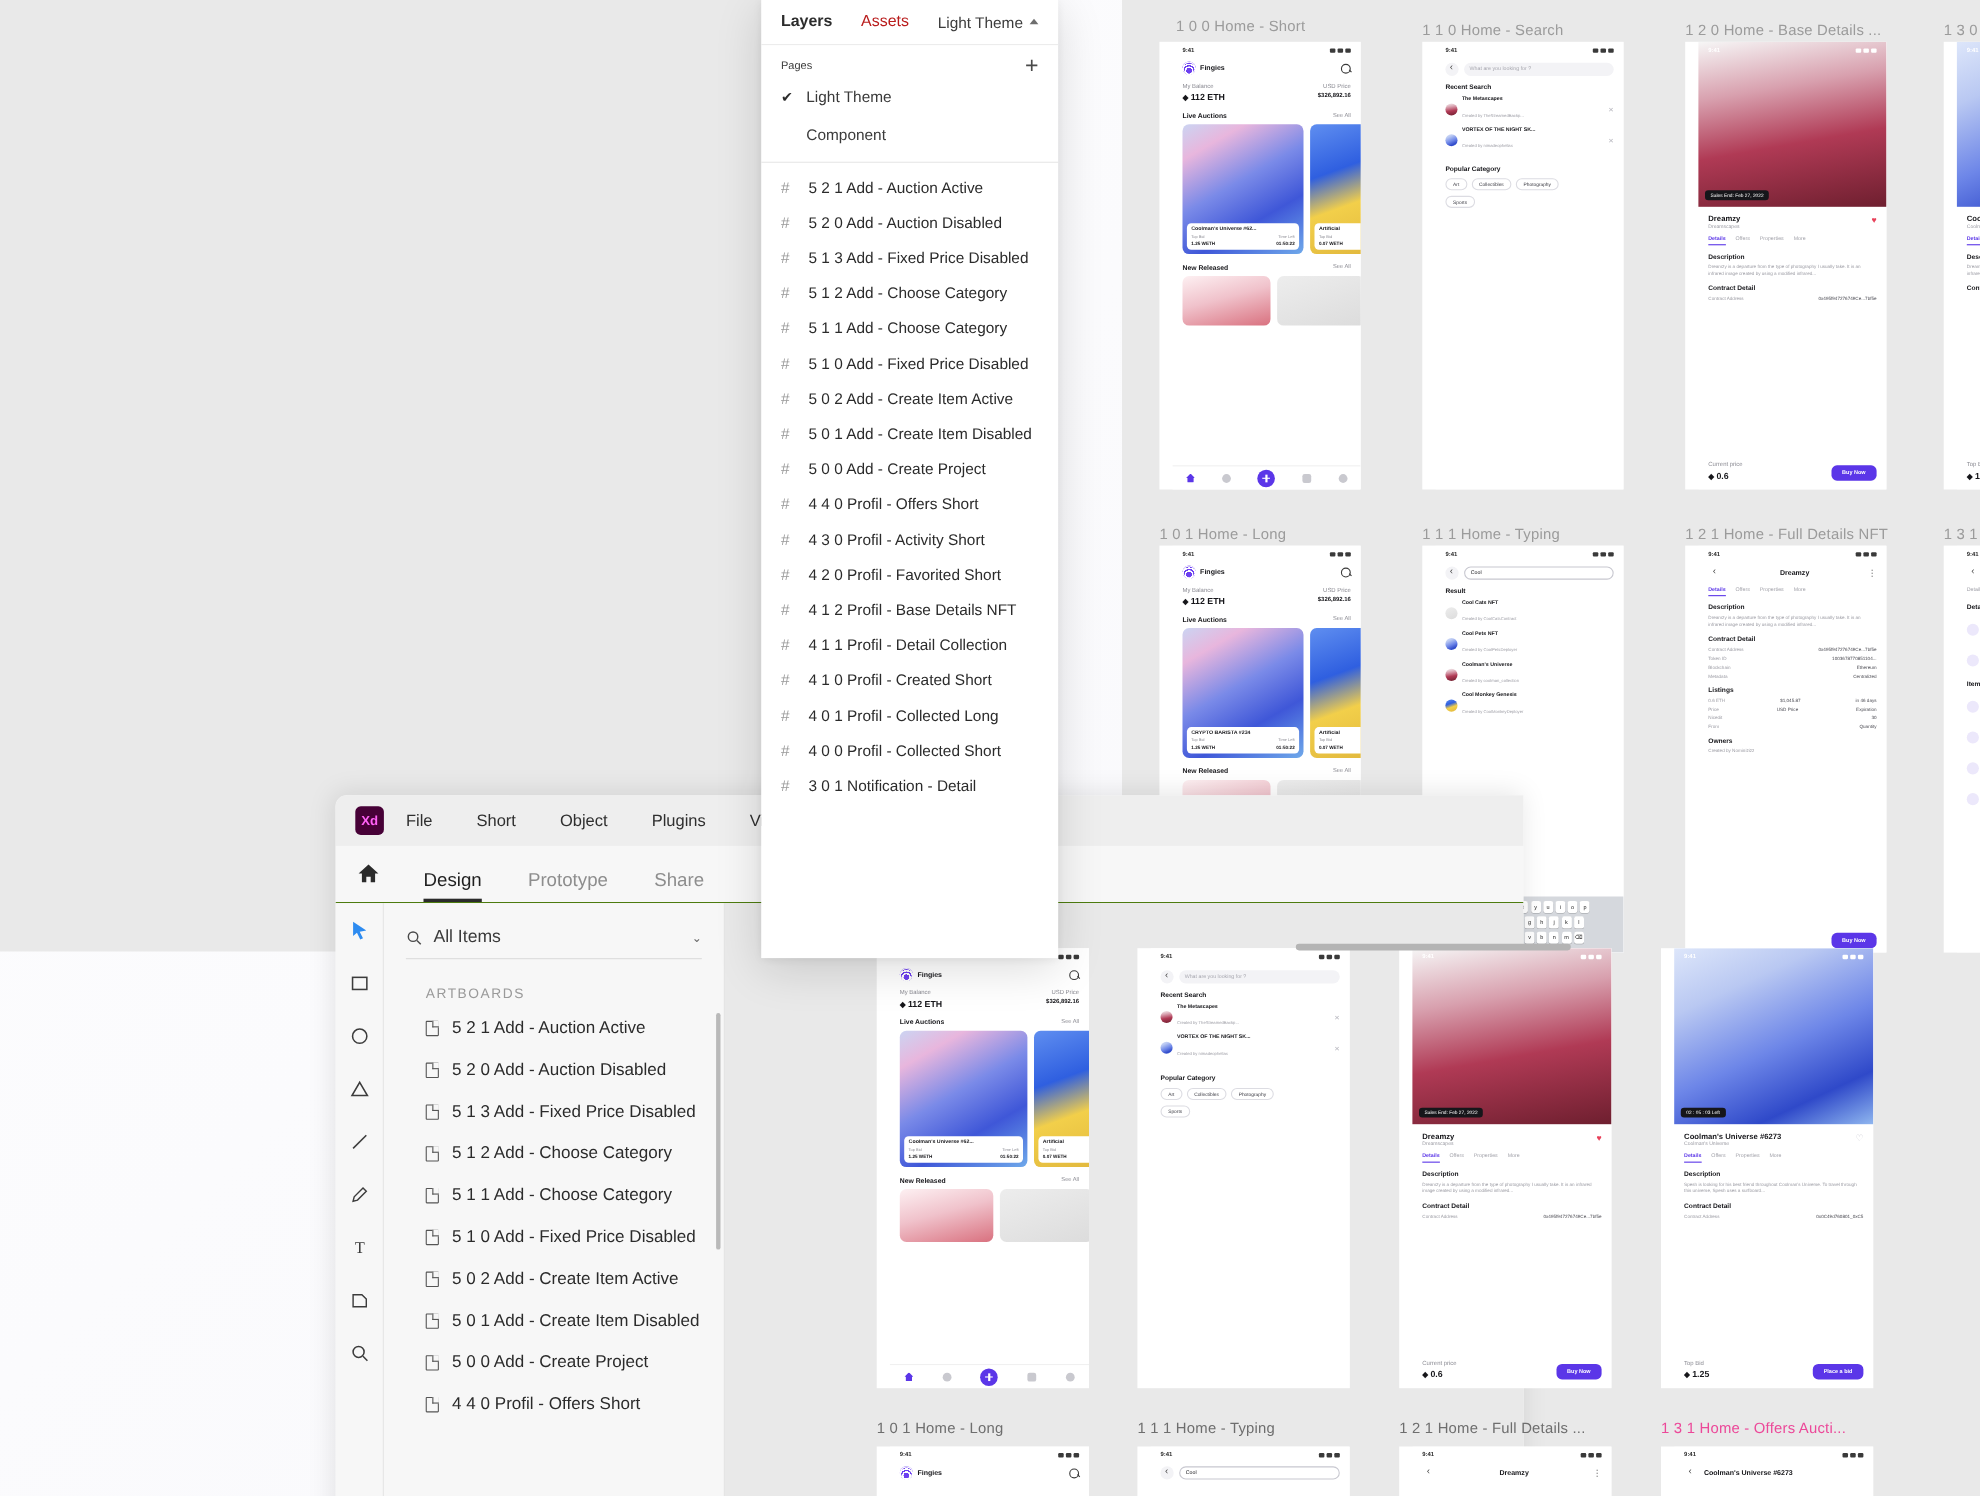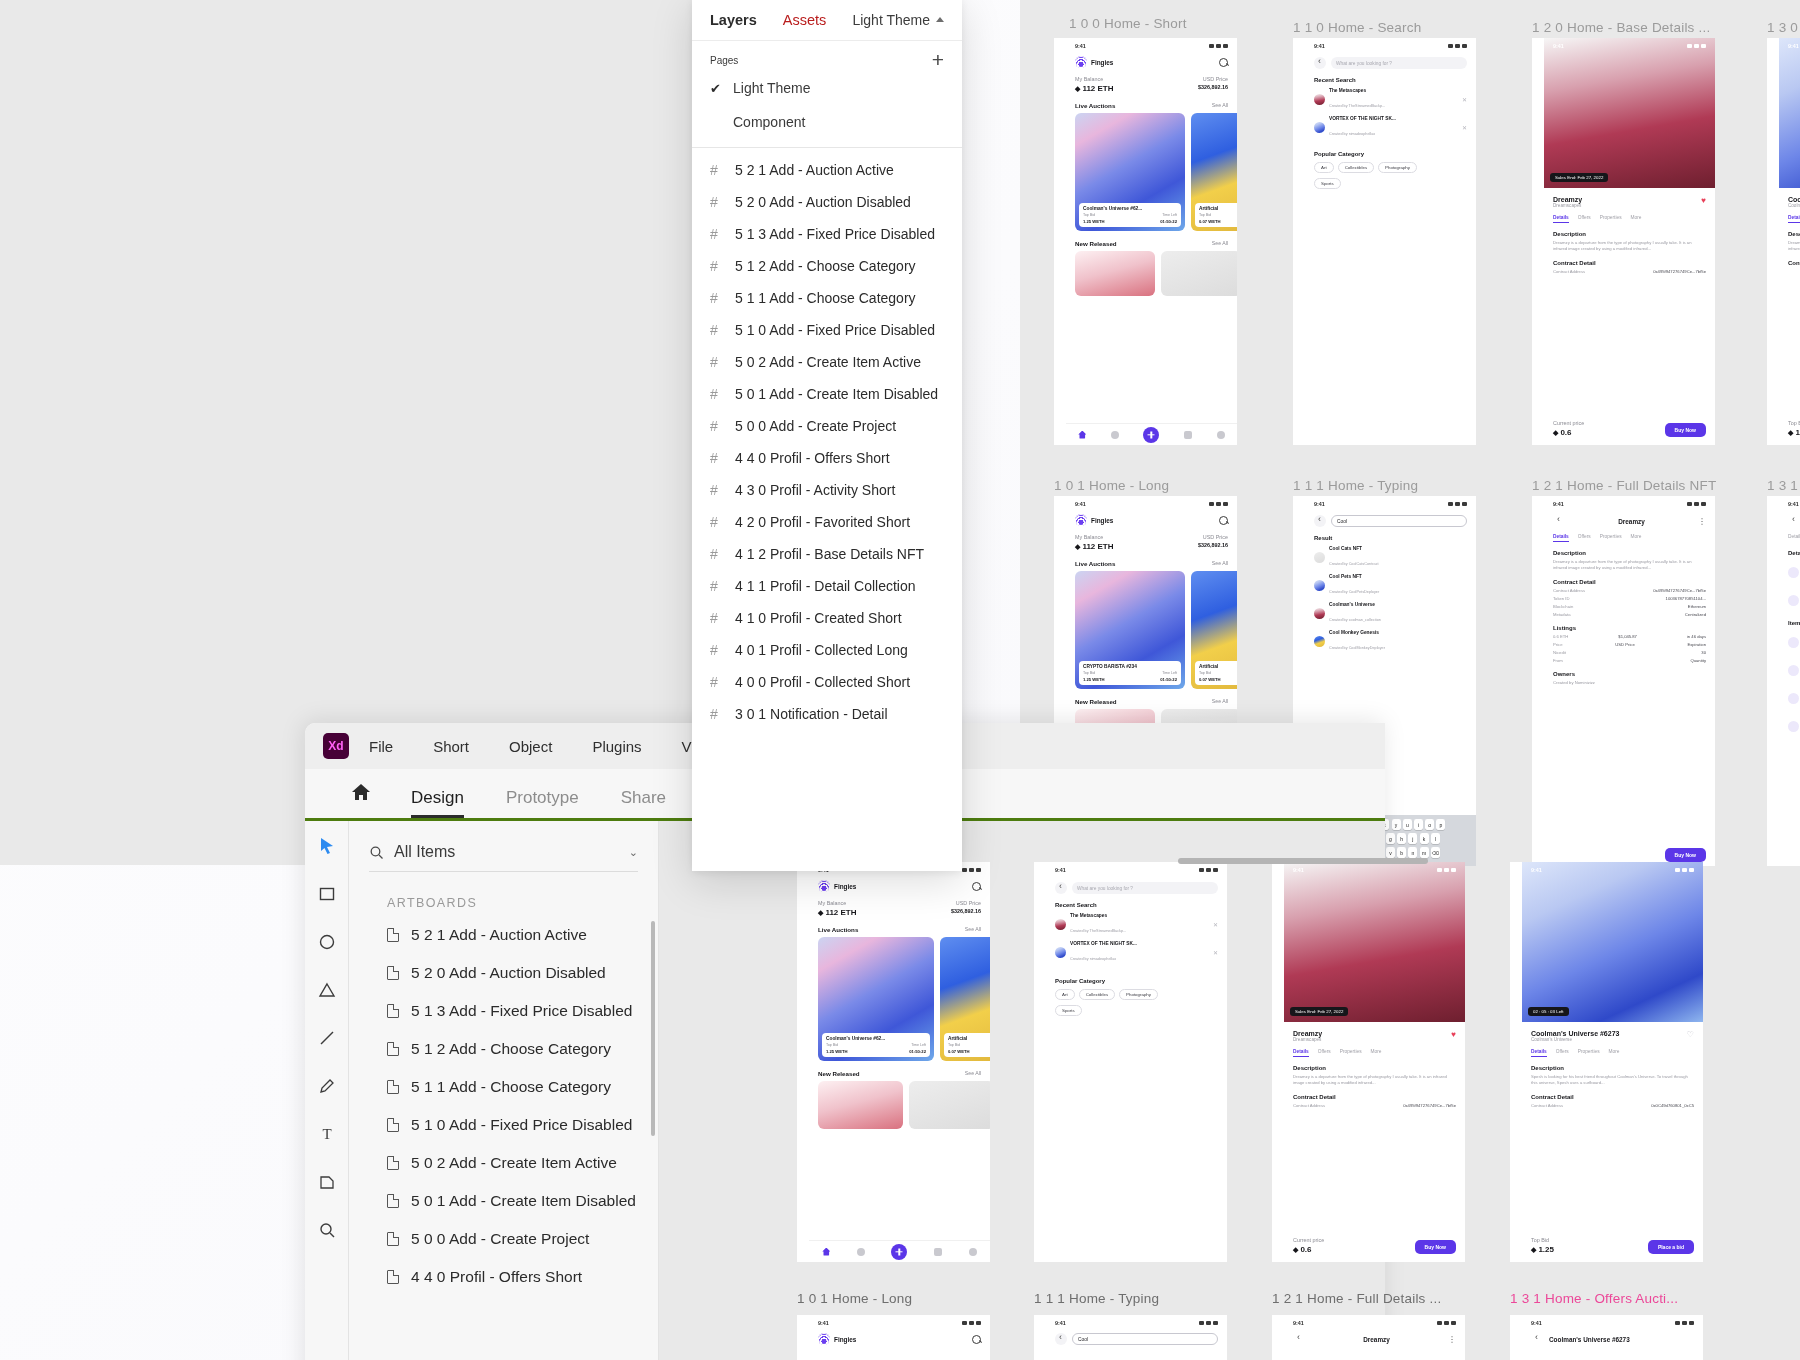--- a/index.html
+++ b/index.html
@@ -156,22 +156,22 @@
     border-top-left-radius:10px;
     box-shadow: -2px -2px 24px rgba(0,0,0,.10);
     z-index:20; overflow:hidden;
   }
   #xd-menubar { height:46px; background:#eeeeee; display:flex; align-items:center; gap:0; padding-left:18px;
      border-top-left-radius:10px;}
   .xd-logo { width:26px;height:26px;border-radius:5px; background:#470137;
      display:flex;align-items:center;justify-content:center; color:#ff61f6; font-size:12px; font-weight:bold;
      font-family:"Liberation Sans",sans-serif;}
   .menu-item { font-size:15px; color:#2f2f2f; padding:0 20px; }
-  #xd-tabbar { height:52px; background:#f7f7f7; display:flex; align-items:flex-end; padding-left:34px;
-     border-bottom:3px solid #4d7c0f;}
+  #xd-tabbar { height:52px; background:#f7f7f7; display:flex; align-items:flex-end; padding-left:8px;
+     border-bottom:1px solid #4d7c0f;}
   #xd-tabbar .homeicon { width:44px; height:52px; display:flex;align-items:center;justify-content:center;}
   .xd-tab { font-size:17px; color:#8d8d8d; padding:0 14px 10px 14px; margin-left:14px; position:relative;}
   .xd-tab.active { color:#1f1f1f; }
   .xd-tab.active:after { content:""; position:absolute; left:14px; right:14px; bottom:0; height:3px; background:#2b2b2b;}
   #xd-body { display:flex; height:602px; }
   #xd-tools { width:44px; background:#f7f7f7; border-right:1px solid #e3e3e3; padding-top:14px;
      display:flex; flex-direction:column; align-items:center; gap:26px;}
   .tool { width:22px;height:22px; display:flex;align-items:center;justify-content:center; color:#3c3c3c;}
   #xd-sidepanel { width:310px; background:#f7f7f7; border-right:1px solid #e3e3e3; position:relative;}
   #xd-search { display:flex; align-items:center; gap:10px; margin:22px 20px 0 20px;

